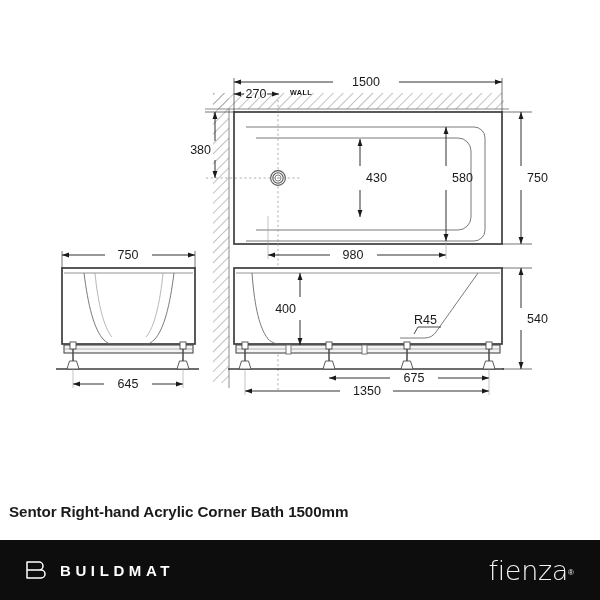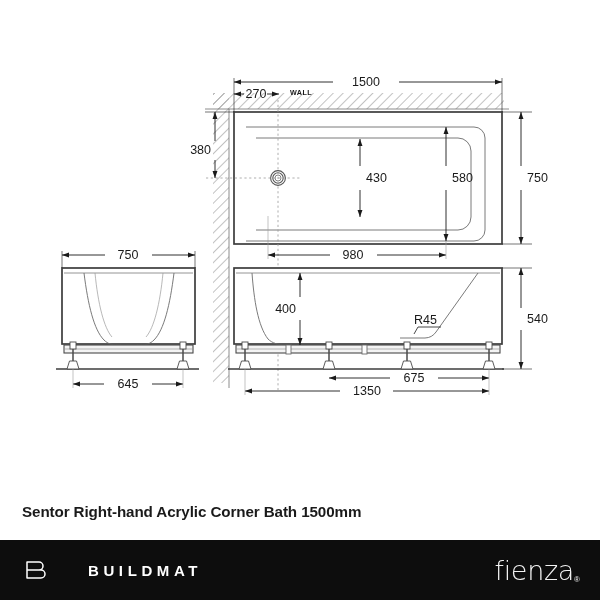--- a/index.html
+++ b/index.html
@@ -10,39 +10,39 @@
     overflow:hidden;
     position:relative;
   }
   #sheet{position:absolute;inset:0;text-decoration:underline;}
   #drawing{position:absolute;left:0;top:0;width:600px;height:540px;}
   #title-bar{
     position:absolute;left:0;top:487px;width:600px;height:48px;
     display:flex;align-items:center;
   }
   #product-title{
-    margin-left:22px;
+    margin-left:9px;
     font-size:15.2px;
     font-weight:bold;
     color:#1a1a1a;
     letter-spacing:-0.1px;
     white-space:nowrap;
   }
   #footer{
     position:absolute;left:0;top:540px;width:600px;height:60px;
     background:#0d0d0d;
     display:flex;align-items:center;justify-content:space-between;
   }
-  #brand-left{display:flex;align-items:center;margin-left:24px;gap:28px;}
+  #brand-left{display:flex;align-items:center;margin-left:24px;}
   #buildmat-mark{width:26px;height:20px;margin-right:10px;flex:none;}
   #buildmat-word{
     color:#ffffff;font-size:15px;font-weight:bold;
     letter-spacing:4.6px;
   }
-  #brand-right{margin-right:20px;display:flex;align-items:flex-end;}
+  #brand-right{margin-right:26px;display:flex;align-items:center;}
   #fienza-word{
     color:#f2f2f2;font-size:27px;font-weight:300;
     letter-spacing:-0.3px;line-height:1;
     font-family:"DejaVu Sans", sans-serif;
   }
   #fienza-reg{color:#f2f2f2;font-size:8px;margin-top:4px;}
 </style>
 </head>
 <body>
 

